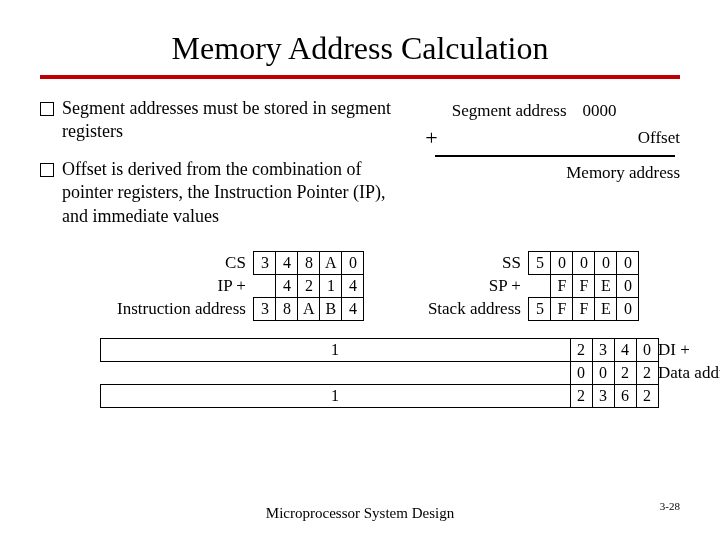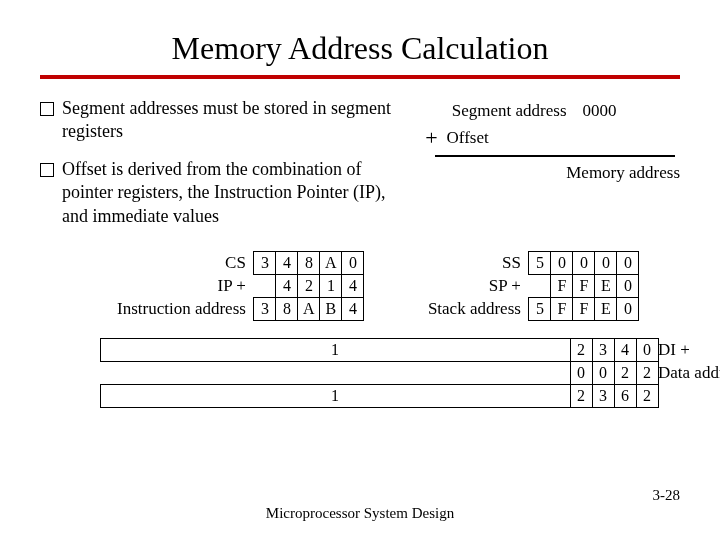--- a/index.html
+++ b/index.html
@@ -59,21 +59,21 @@
     position: relative;
   }
   .drow {
     display: flex;
     align-items: center;
     margin-bottom: 4px;
   }
   .seg-label { text-align: right; width: 150px; padding-right: 10px; }
   .seg-zeros { width: 50px; text-align:left; padding-left: 6px;}
   .plus-col { width: 30px; text-align: center; font-size: 22px;}
-  .off-label { flex:1; text-align:left; }
+  .off-label { flex:1; text-align:right; }
   .dline {
     border-top: 2px solid #000;
     margin: 2px 0 6px 0;
     width: 240px;
     margin-left: 18px;
   }
   .mem-label { text-align:right; flex:1; }
   .examples-block {
     margin-top: 10px;
   }
@@ -112,23 +112,23 @@
     position: absolute;
     bottom: 18px;
     left: 0;
     width: 100%;
     display: flex;
     justify-content: center;
     font-size: 15px;
   }
   .pagenum {
     position: absolute;
-    bottom: 36px;
+    bottom: 28px;
     right: 40px;
-    font-size: 15px;
+    font-size: 11px;
   }
 </style>
 </head>
 <body>
 
 <div class="slide">
 
   <div class="title">Memory Address Calculation</div>
   <hr class="redrule">
 

